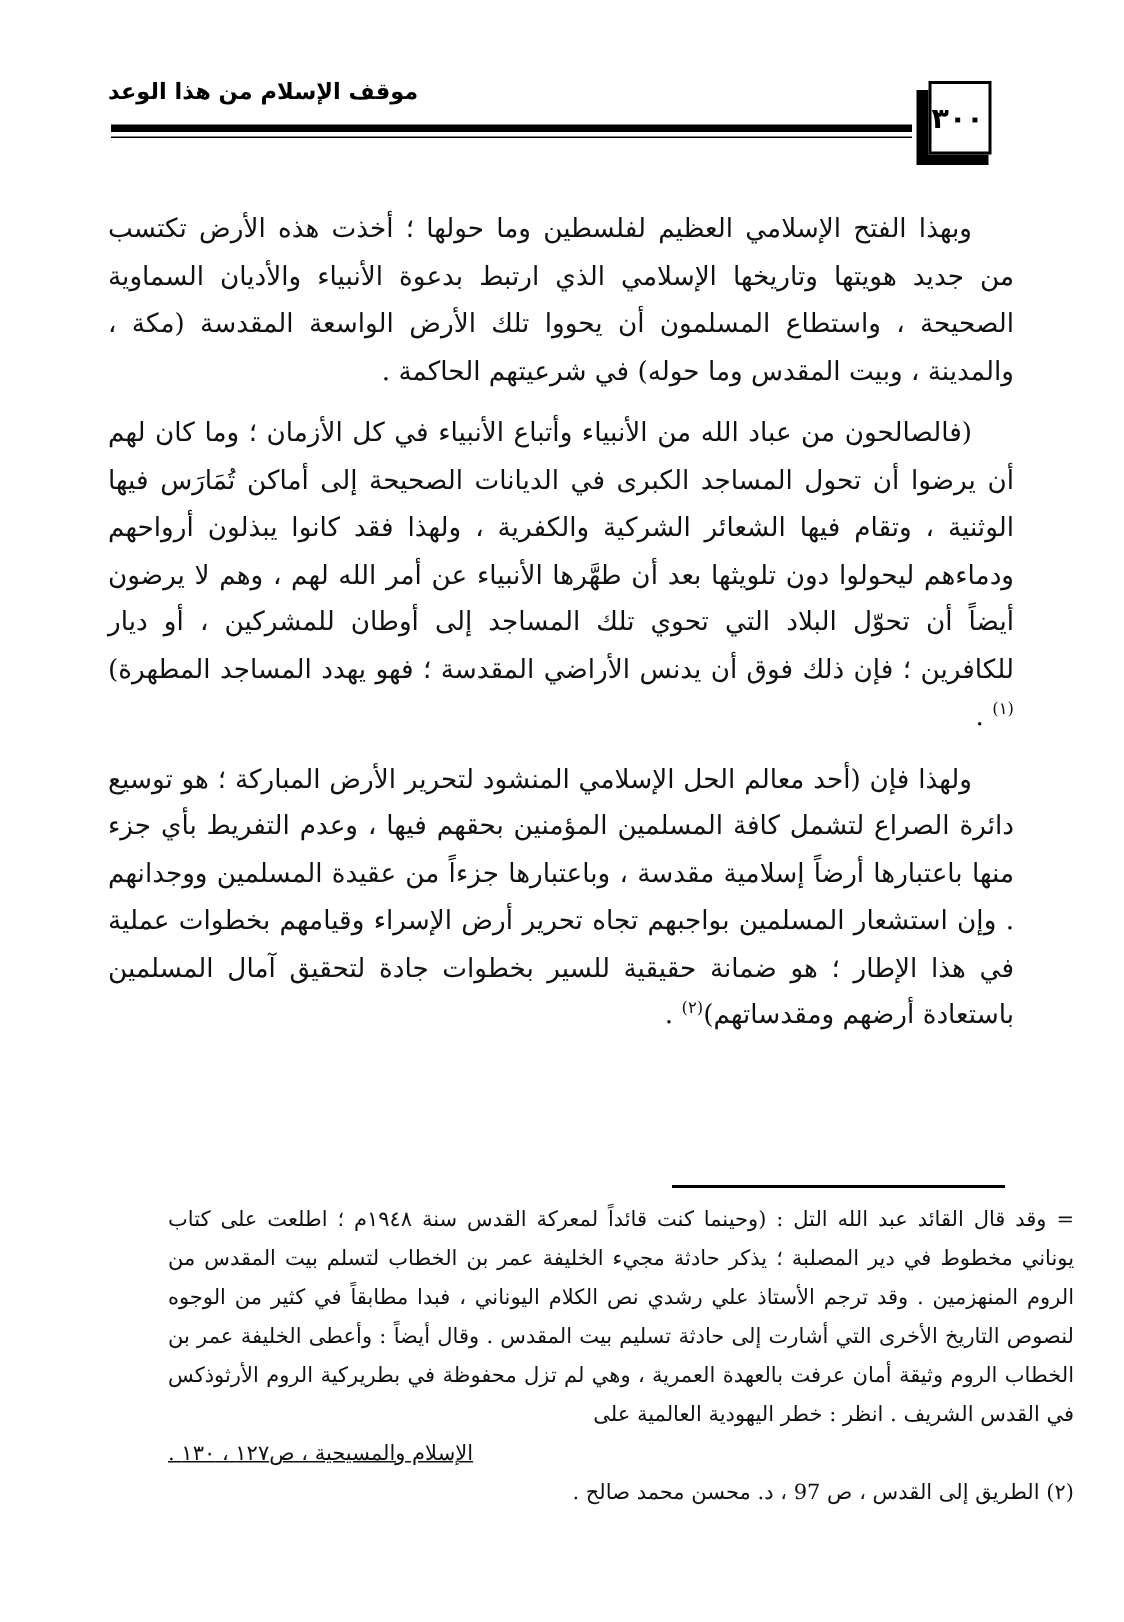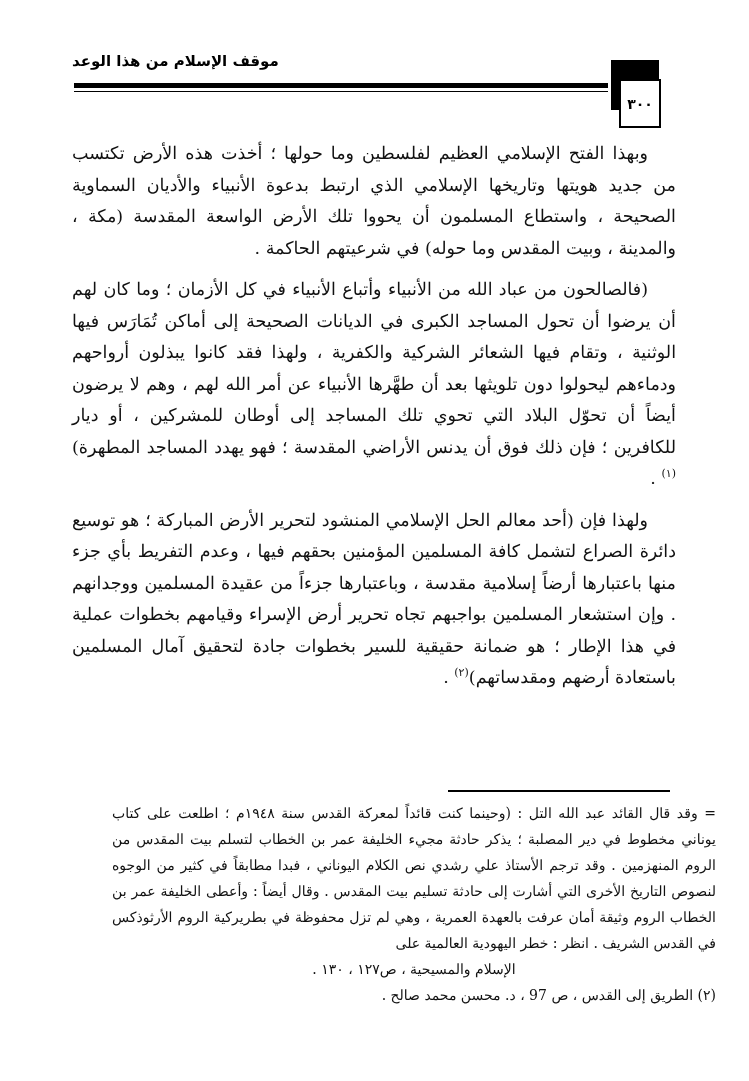--- a/index.html
+++ b/index.html
@@ -63,27 +63,26 @@
       position: absolute;
       left: 619px;
       top: 54px;
       width: 42px;
       height: 49px;
       background: #fff;
       border: 2px solid #000;
       box-sizing: border-box;
       display: flex;
       align-items: center;
-      justify-content: center;
+      justify-content: flex-end;
       font-family: "DejaVu Sans", "Liberation Sans", sans-serif;
       font-weight: bold;
-      font-size: 14px;
+      font-size: 19px;
       direction: rtl;
       color: #000;
-      margin-top: 25px;
     }
     
     .body {
       position: absolute;
       left: 72px;
       width: 604px;
       top: 138px;
       direction: rtl;
       text-align: justify;
       font-size: 17.5px;
@@ -118,22 +117,23 @@
       line-height: 26px;
       margin-left: 40px;
     }
     .footnotes p {
       margin: 0;
     }
     .footnotes .cont {
       text-indent: 0;
     }
     .footnotes .tail {
-      text-align: center;
+      text-align: left;
       padding-right: 0;
+      text-decoration: underline;
     }
     .footnotes .note {
       text-align: right;
     }
   </style>
 </head>
 <body>
 
 <div class="page">
 

